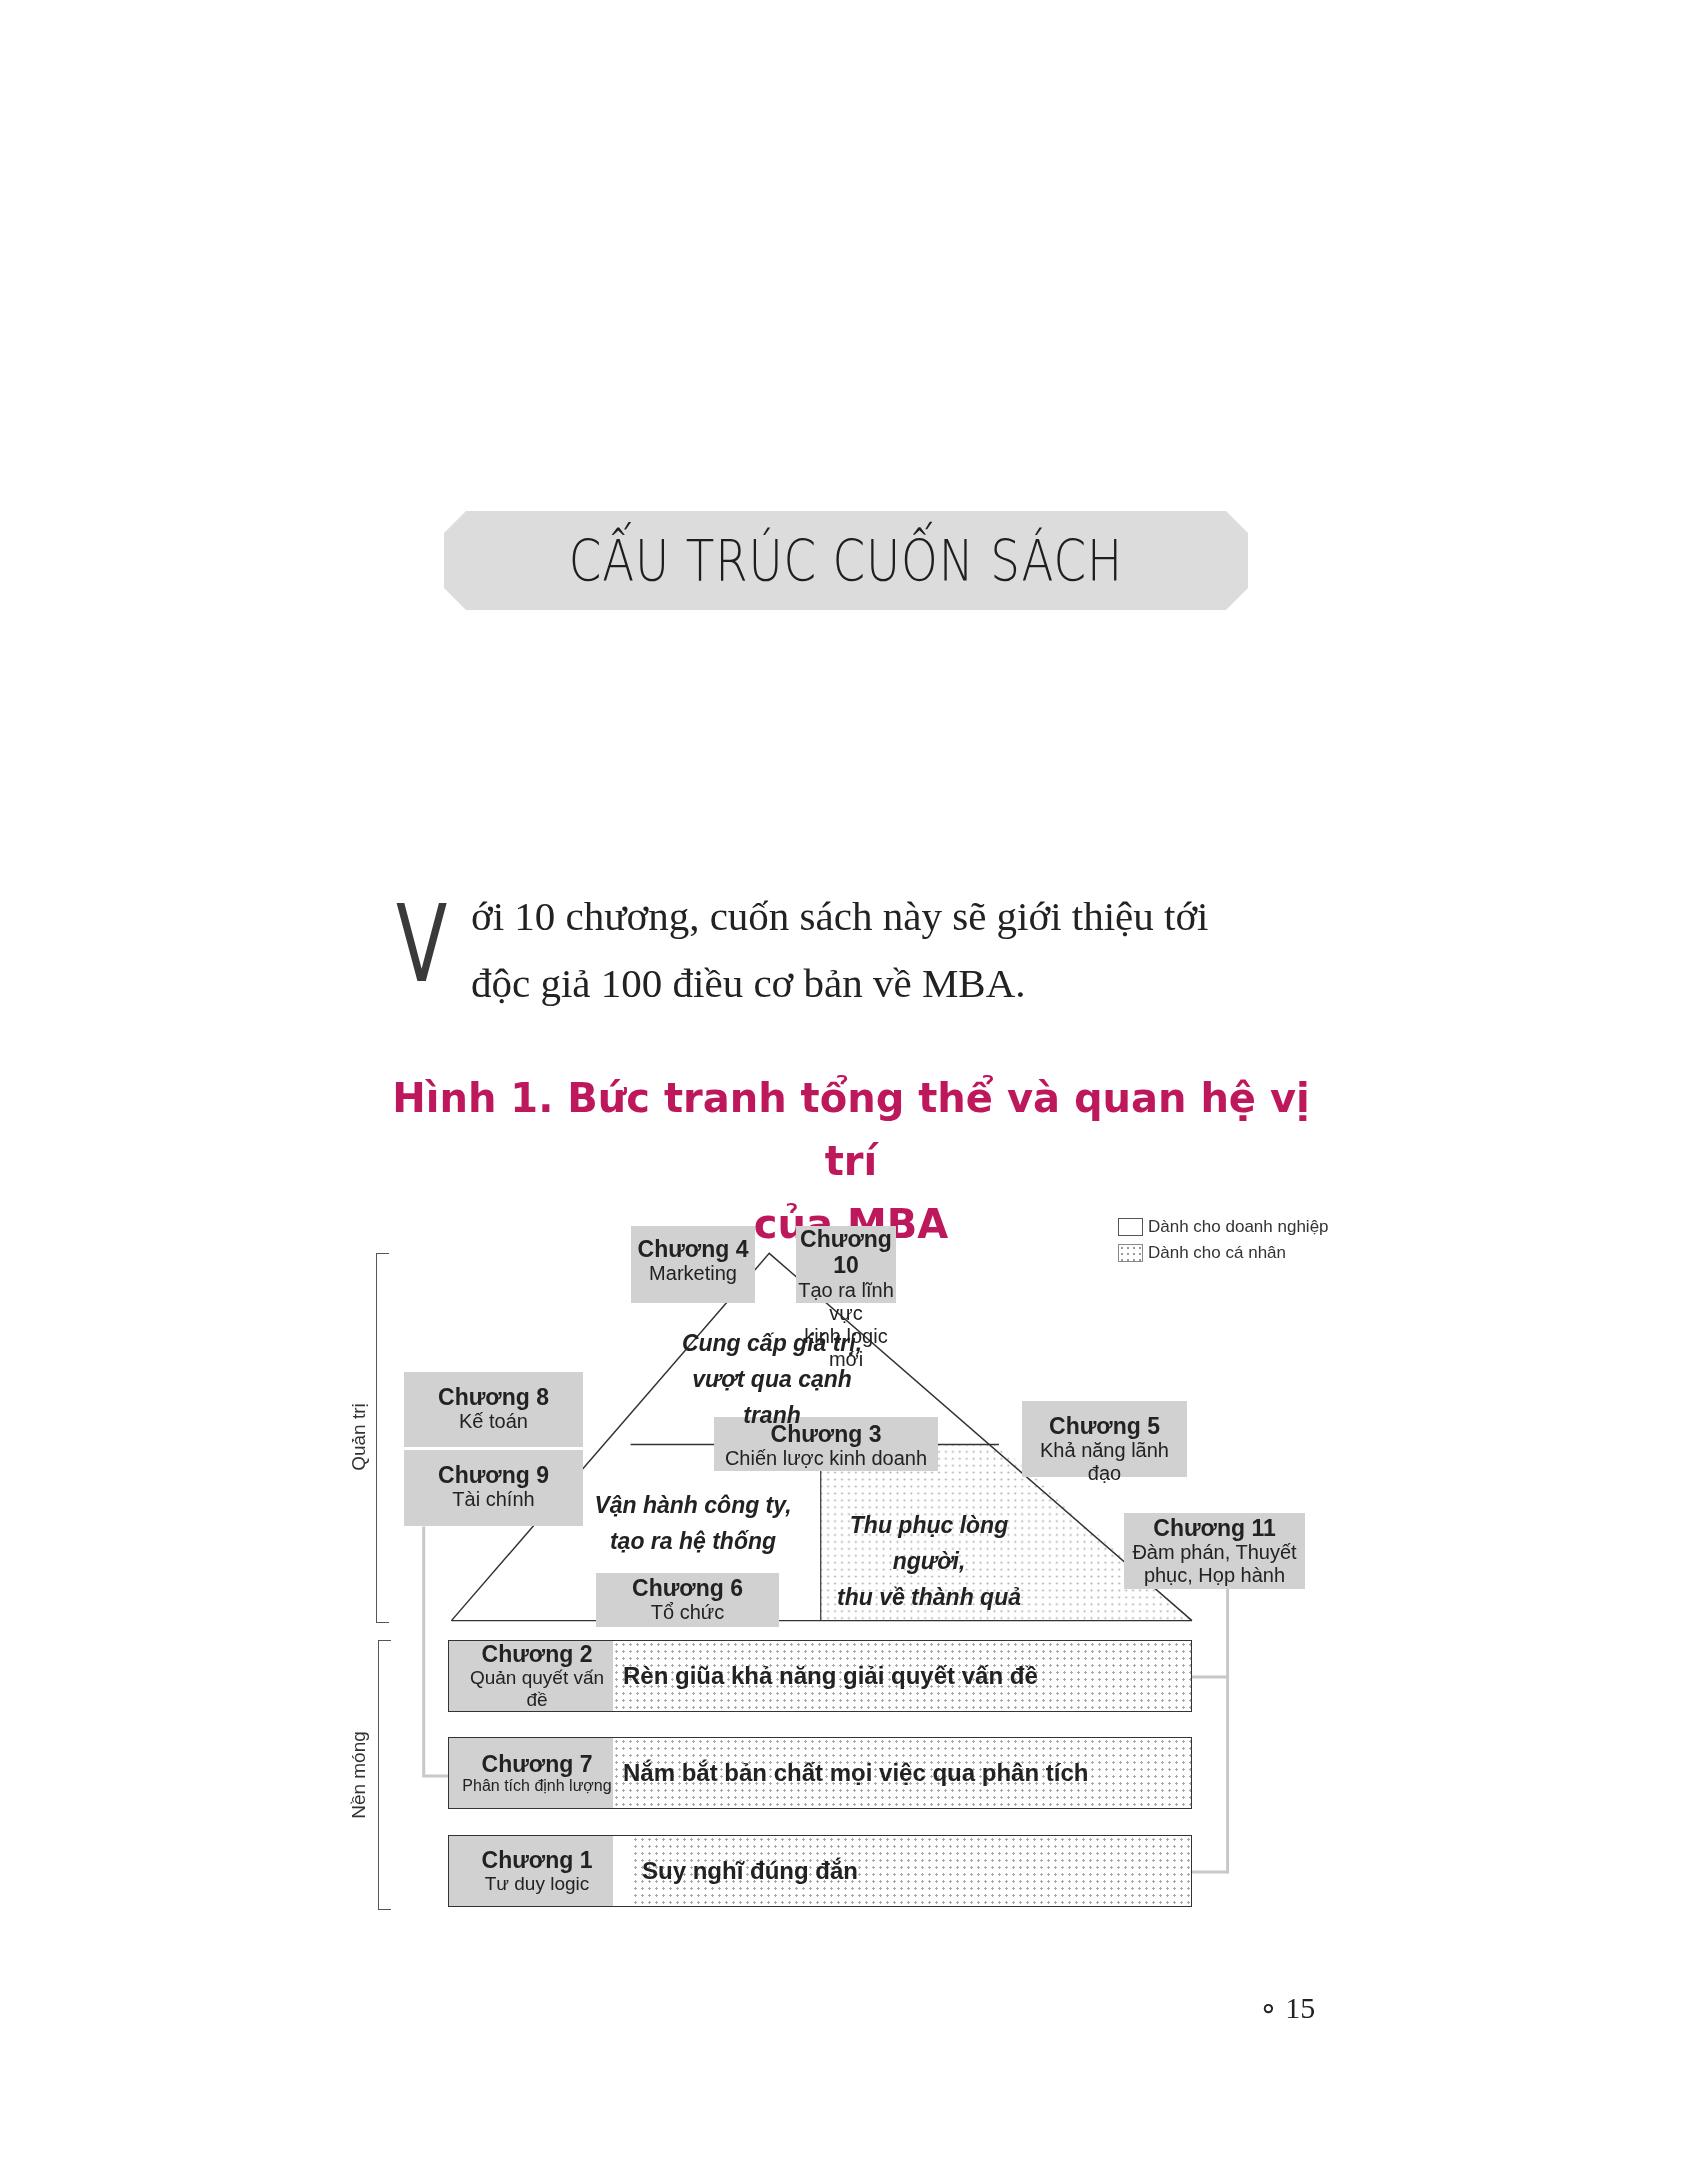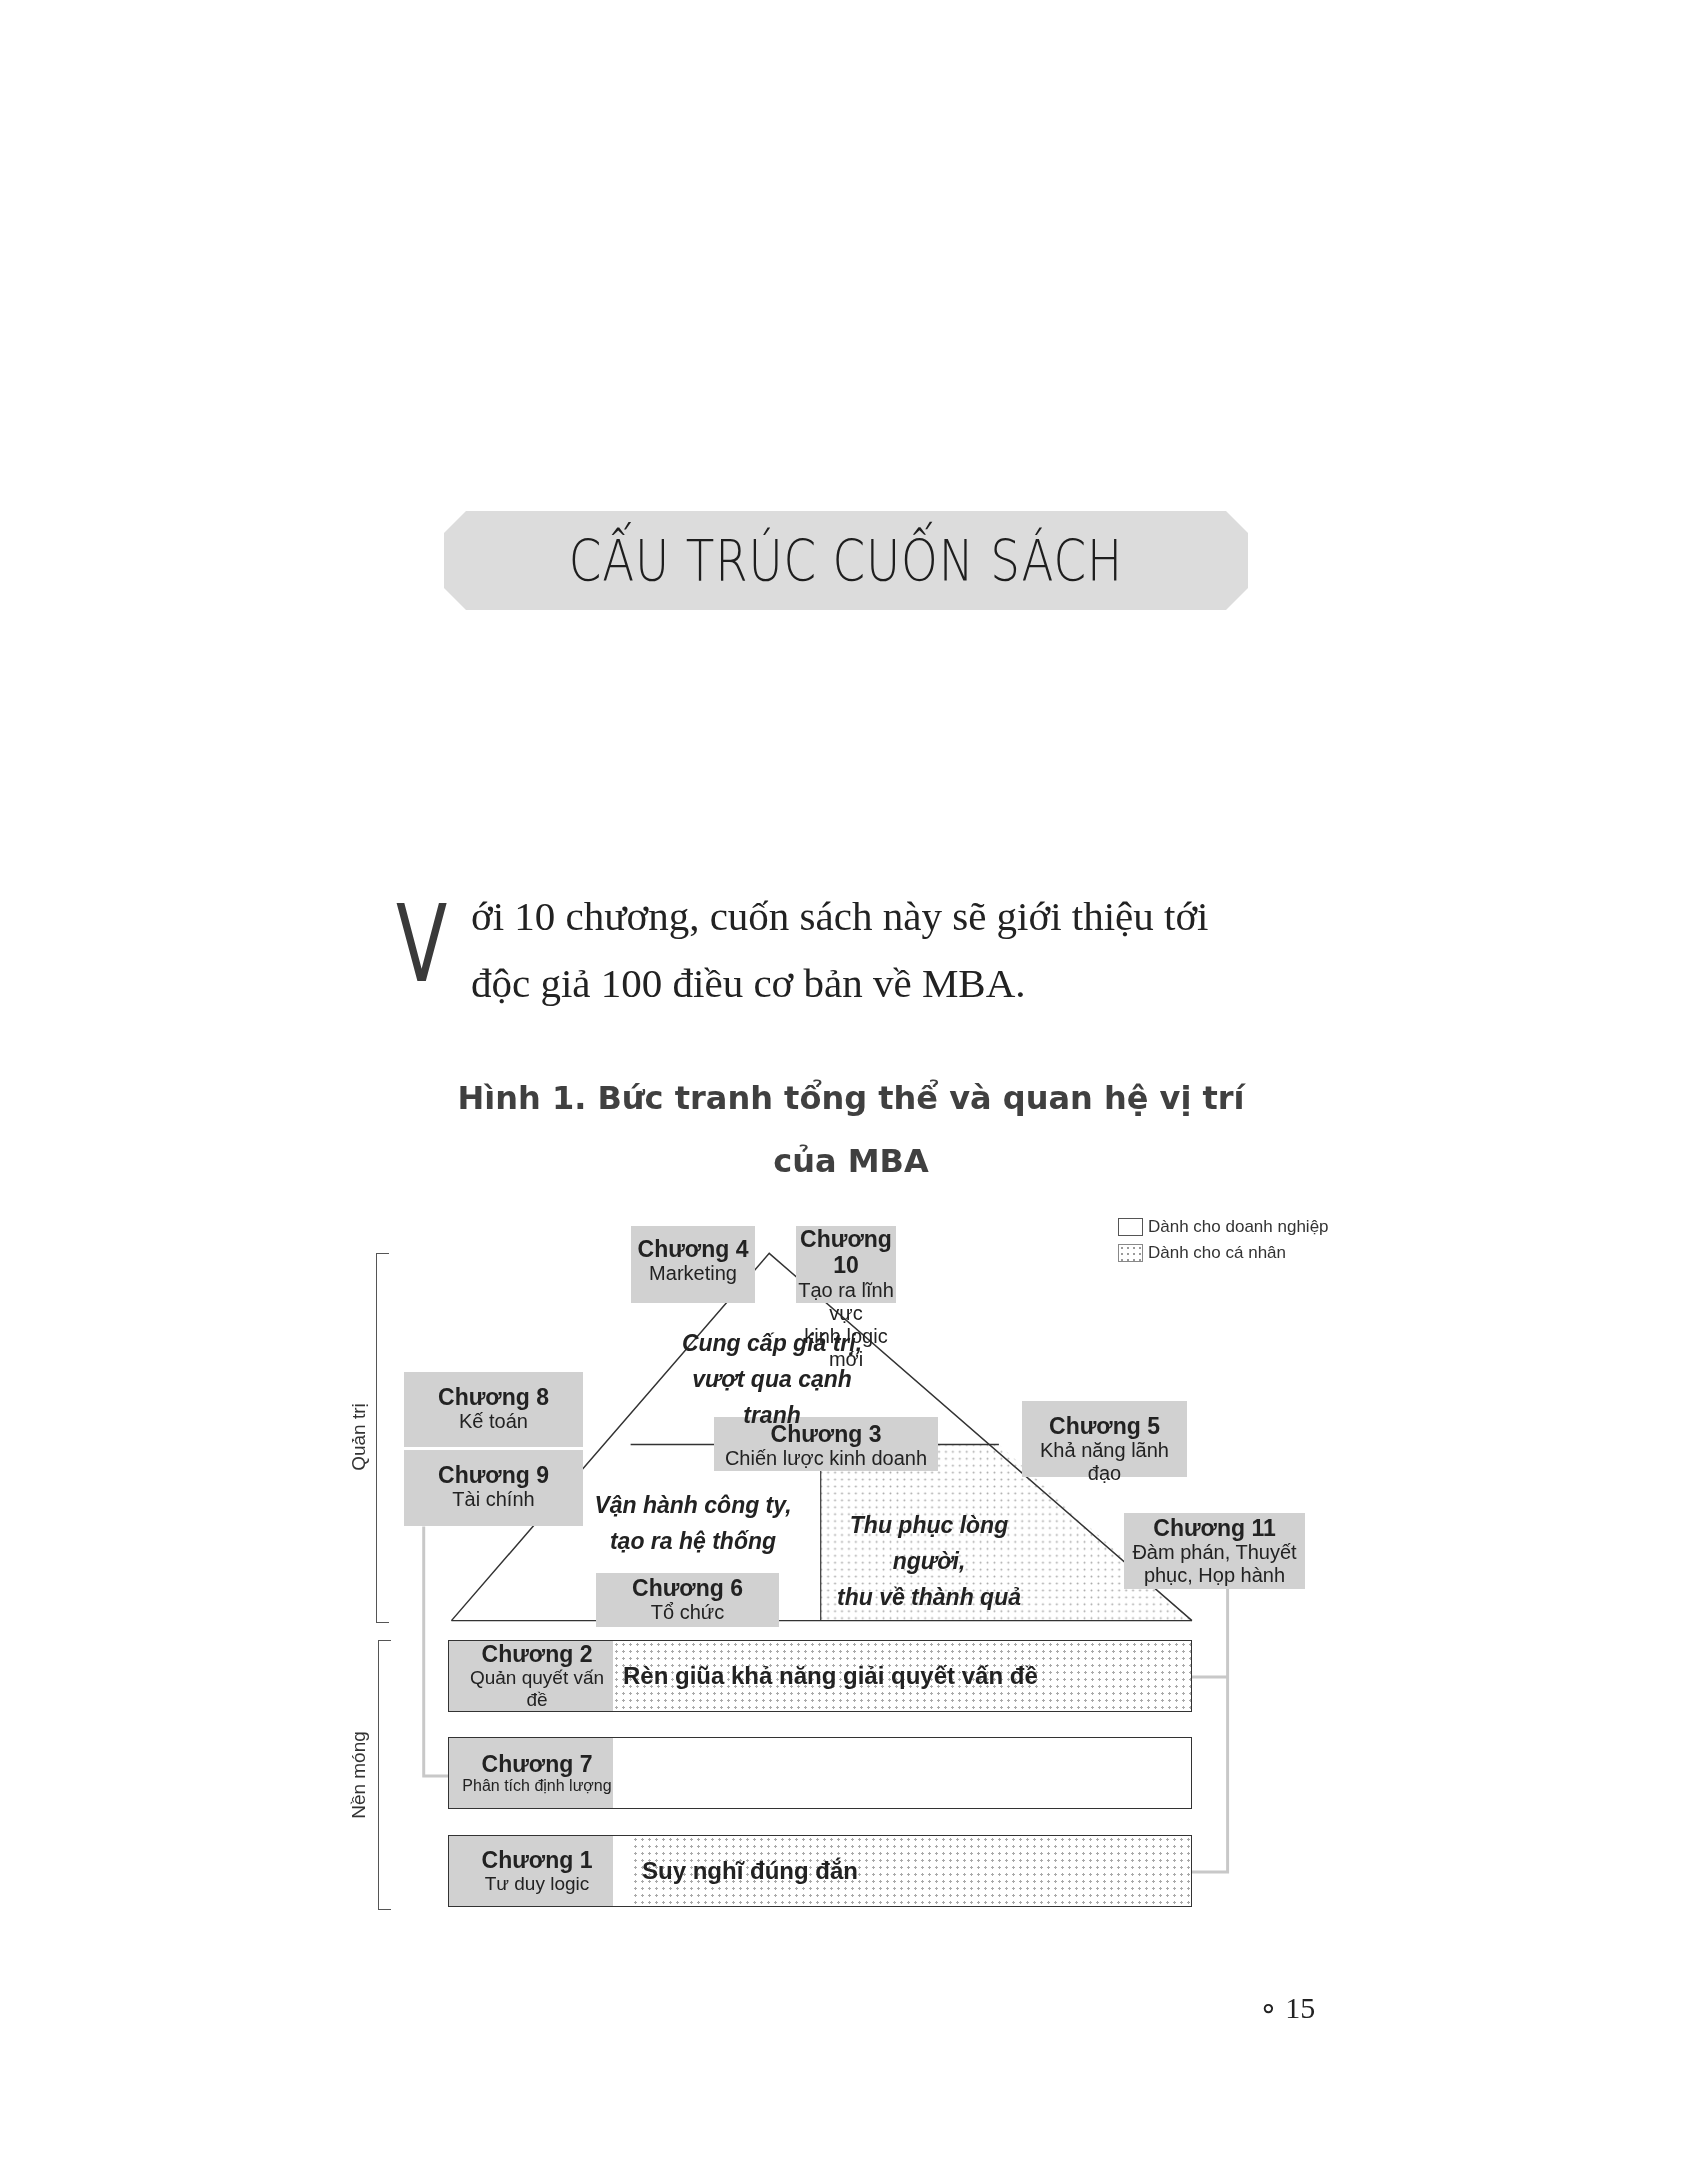--- a/index.html
+++ b/index.html
@@ -4,21 +4,21 @@
 <style>
   html,body{margin:0;padding:0;background:#fff;}
   body{width:1683px;height:2178px;position:relative;overflow:hidden;font-family:"Liberation Sans",sans-serif;color:#222;}
   .abs{position:absolute;}
   .banner{left:444px;top:511px;width:804px;height:99px;background:#dcdcdc;
     clip-path:polygon(22px 0,calc(100% - 22px) 0,100% 22px,100% calc(100% - 22px),calc(100% - 22px) 100%,22px 100%,0 calc(100% - 22px),0 22px);
     display:flex;align-items:center;justify-content:center;}
   .banner span{font-family:"DejaVu Sans",sans-serif;font-size:57px;letter-spacing:1px;color:#1e1e1e;font-weight:300;transform:scaleX(0.82);display:inline-block;}
   .dropcap{left:396px;top:891px;font-family:"DejaVu Sans",sans-serif;font-size:107px;color:#3a3a3a;line-height:1;transform:scaleX(0.7);transform-origin:left top;}
   .intro{left:471px;top:883px;width:871px;font-family:"Liberation Serif",serif;font-size:41px;line-height:67px;color:#222;}
-  .caption{left:376px;top:1067px;width:950px;text-align:center;font-family:"DejaVu Sans",sans-serif;font-weight:bold;font-size:32px;line-height:63px;color:#404040;}
+  .caption{left:376px;top:1067px;width:950px;text-align:center;font-family:"DejaVu Sans",sans-serif;font-weight:bold;font-size:40px;line-height:63px;color:#be185d;}
   .box{background:#d1d1d1;text-align:center;font-family:"Liberation Sans",sans-serif;color:#222;line-height:1.15;}
   .box .t{font-weight:bold;font-size:23px;display:block;}
   .box .s{font-size:20px;display:block;}
   .italic-label{font-style:italic;font-weight:bold;font-size:23px;text-align:center;line-height:36px;color:#222;}
   .row{left:448px;width:744px;height:72px;border:1.5px solid #333;display:flex;box-sizing:border-box;background:#fff;}
   .row .lab{width:152px;background:#d1d1d1;display:flex;flex-direction:column;justify-content:center;align-items:center;text-align:center;line-height:1.15;padding-left:12px;}
   .row .lab .t{font-weight:bold;font-size:23px;}
   .row .lab .s{font-size:19px;}
   .row .lab .s.small{font-size:16px;}
   .row .body{flex:1;display:flex;align-items:center;padding-left:10px;font-weight:bold;font-size:24px;
@@ -137,20 +137,21 @@
     <span class="t">Chương 2</span>
     <span class="s">Quản quyết vấn đề</span>
   </div>
   <div class="body">Rèn giũa khả năng giải quyết vấn đề</div>
 </div>
 <div class="abs row" style="top:1737px;">
   <div class="lab">
     <span class="t">Chương 7</span>
     <span class="s small">Phân tích định lượng</span>
   </div>
+  <div class="body">Nắm bắt bản chất mọi việc qua phân tích</div>
 </div>
 <div class="abs row" style="top:1835px;gap:19px;">
   <div class="lab">
     <span class="t">Chương 1</span>
     <span class="s">Tư duy logic</span>
   </div>
   <div class="body">Suy nghĩ đúng đắn</div>
 </div>
 
 <div class="abs pagenum">∘ 15</div>

